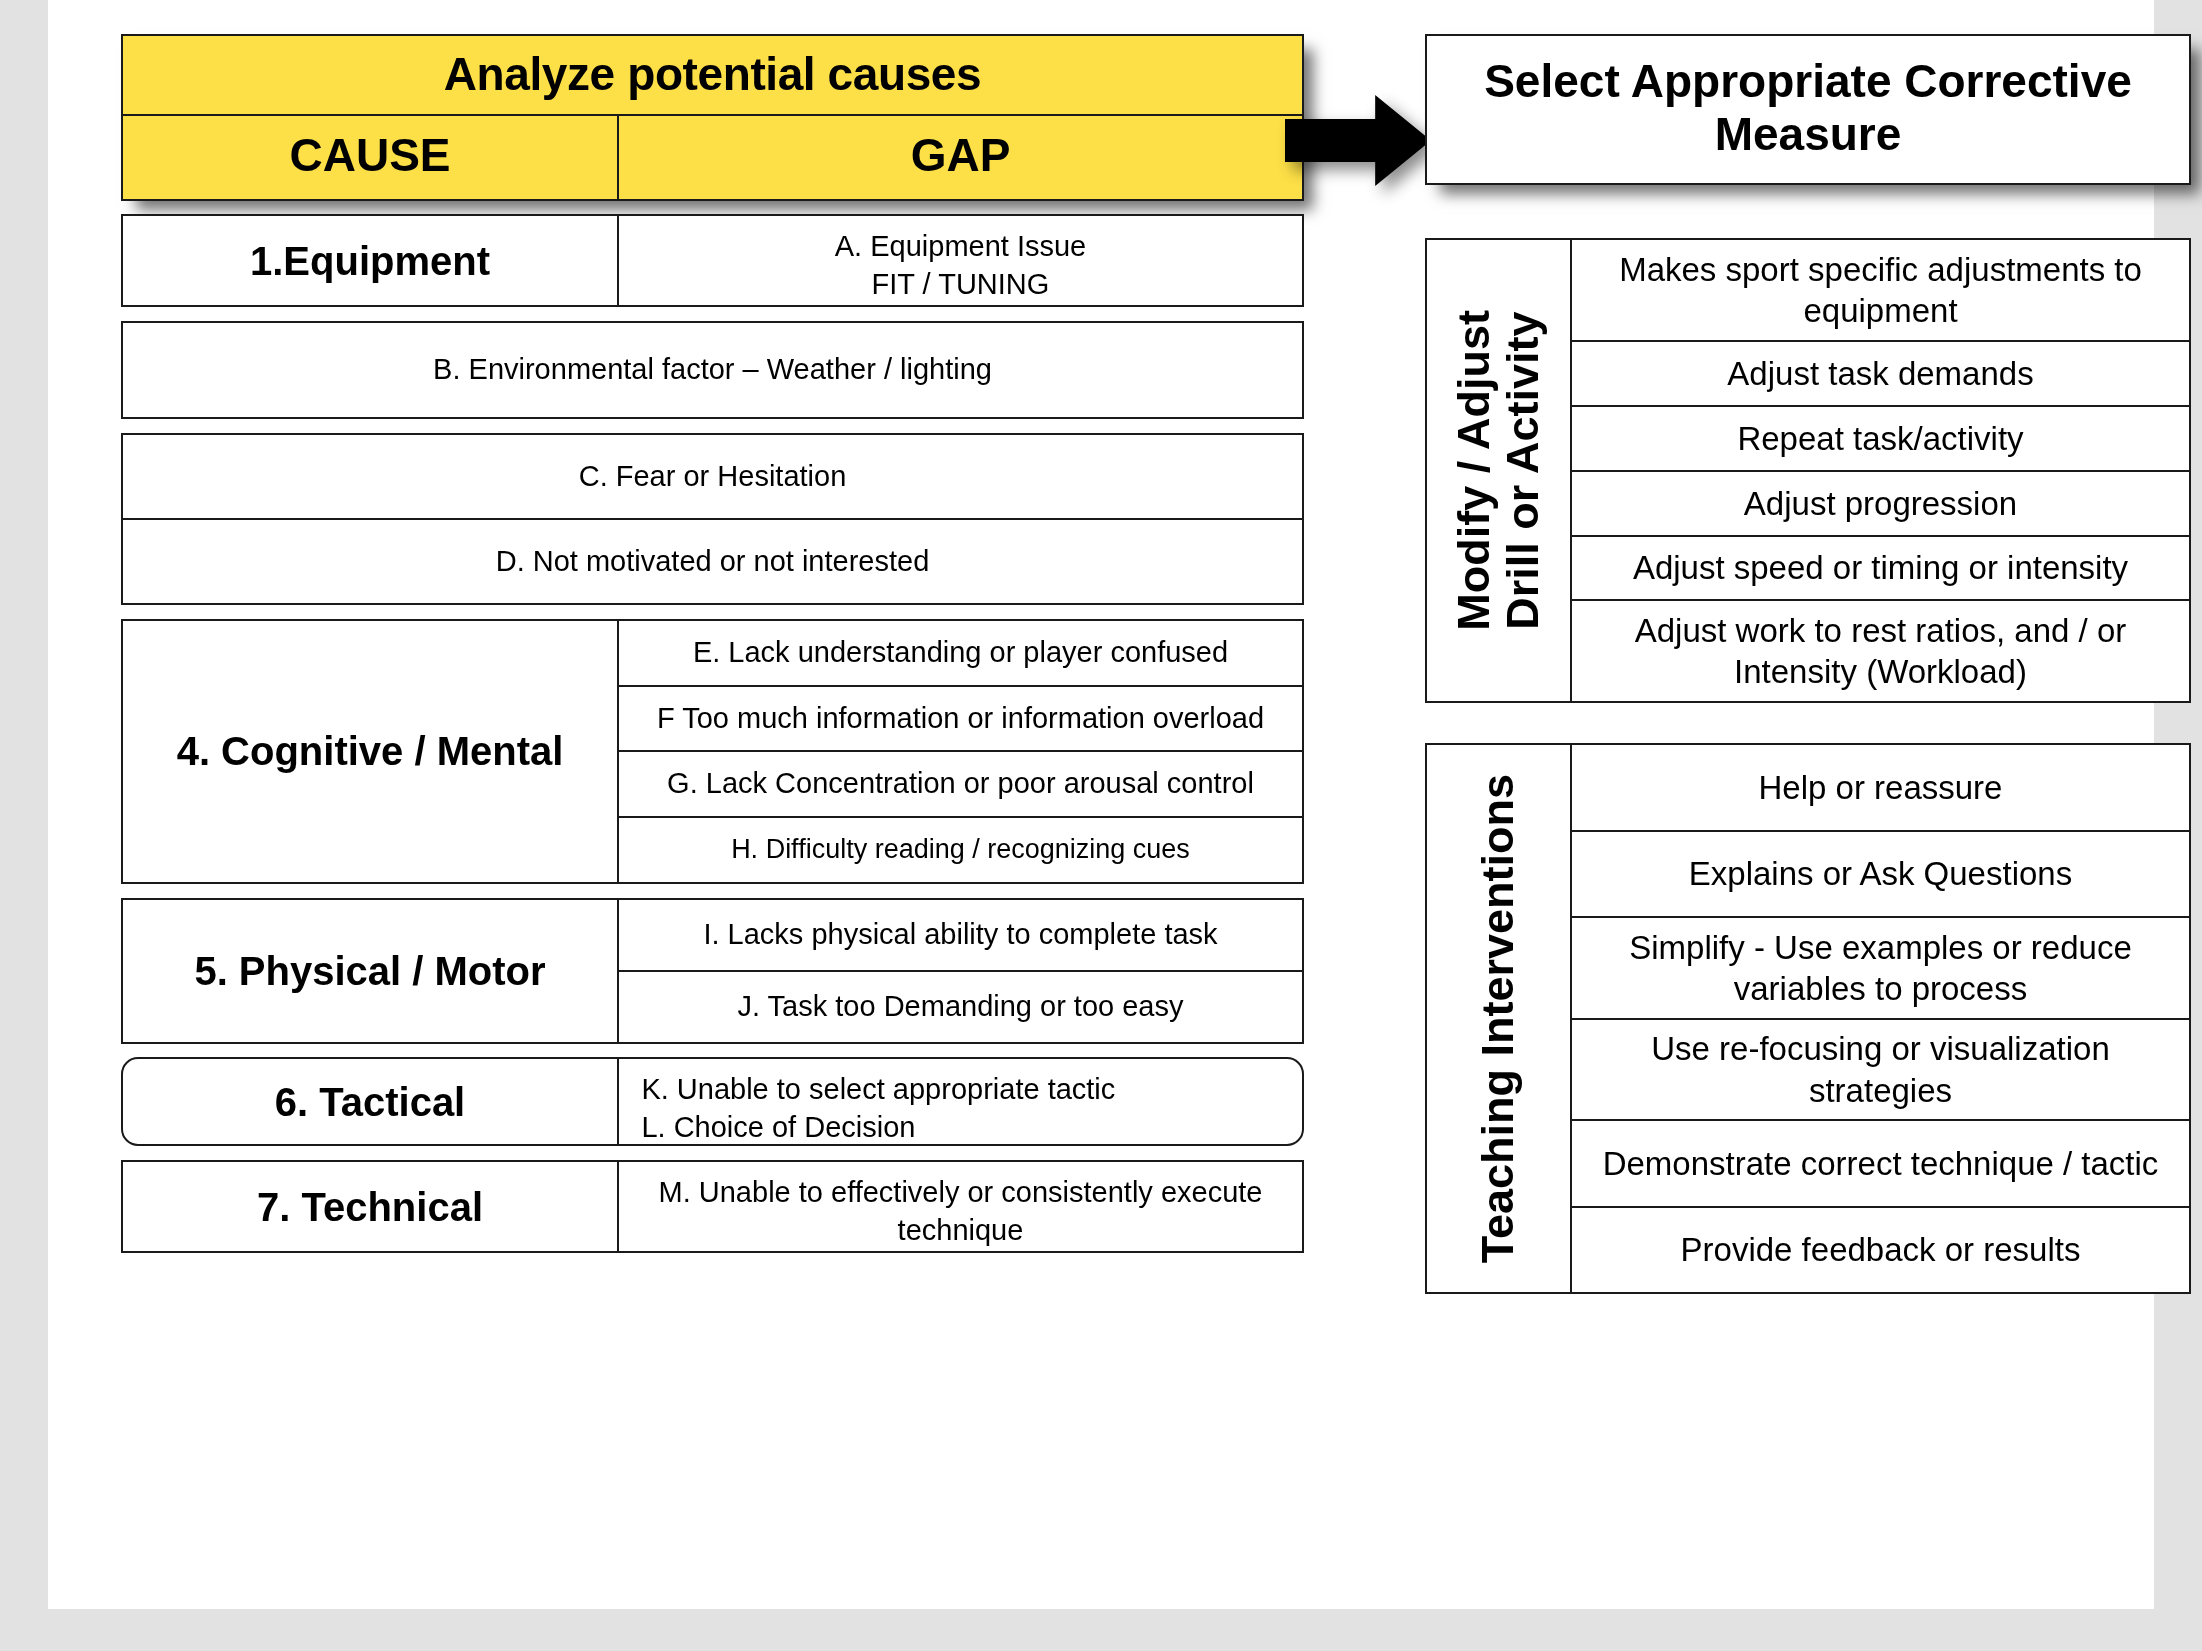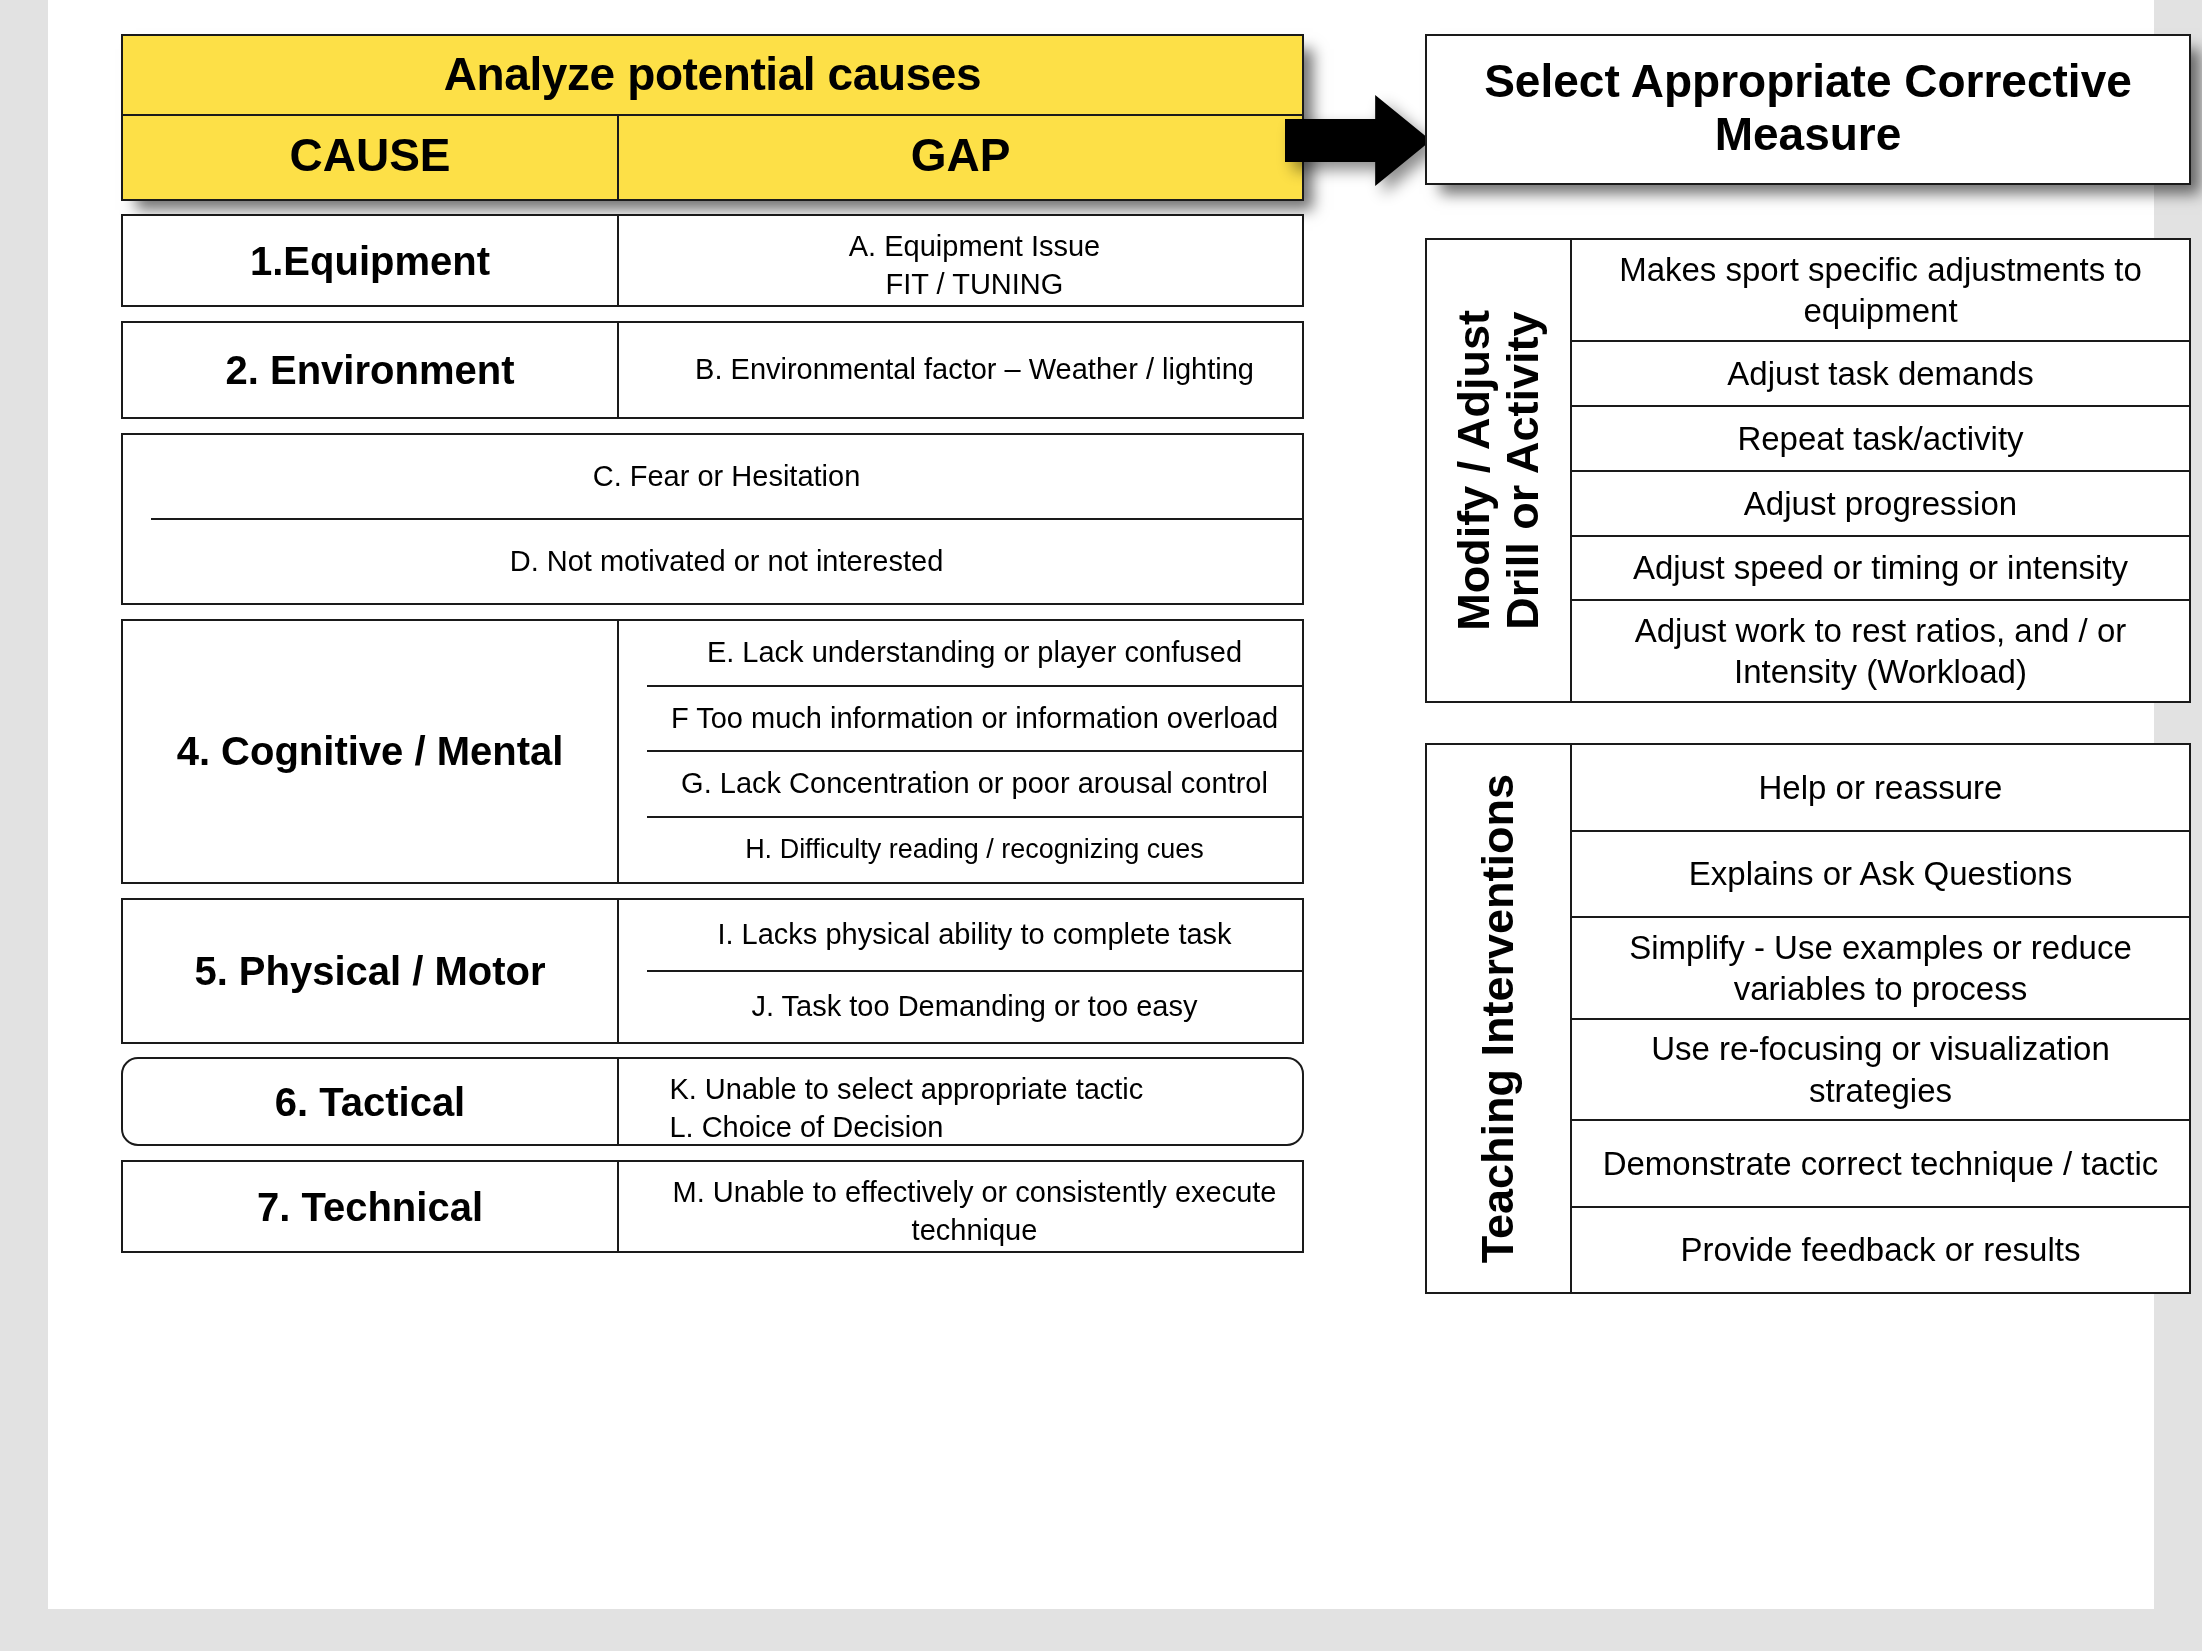--- a/index.html
+++ b/index.html
@@ -82,21 +82,20 @@
     font-weight: bold;
     font-size: 40px;
     line-height: 1.25;
     padding: 6.9px 10.3px;
     color: #000;
   }
   .gap-col {
     flex: 1;
     display: flex;
     flex-direction: column;
-    padding-left: 28px;
   }
   .gap-cell {
     flex: 1;
     box-sizing: border-box;
     display: flex;
     align-items: center;
     justify-content: center;
     text-align: center;
     font-size: 29px;
     line-height: 1.3;
@@ -213,21 +212,20 @@
 
     <div class="cause-block h-equip">
       <div class="cause-cell">1.Equipment</div>
       <div class="gap-col">
         <div class="gap-cell" style="white-space:pre-line">A. Equipment Issue
 FIT / TUNING</div>
       </div>
     </div>
 
     <div class="cause-block h-env">
-      <div class="cause-cell">2. Environment</div>
       <div class="gap-col">
         <div class="gap-cell">B. Environmental factor – Weather / lighting</div>
       </div>
     </div>
 
     <div class="cause-block h-affect">
       <div class="gap-col">
         <div class="gap-cell">C. Fear or Hesitation</div>
         <div class="gap-cell">D. Not motivated  or not interested</div>
       </div>

